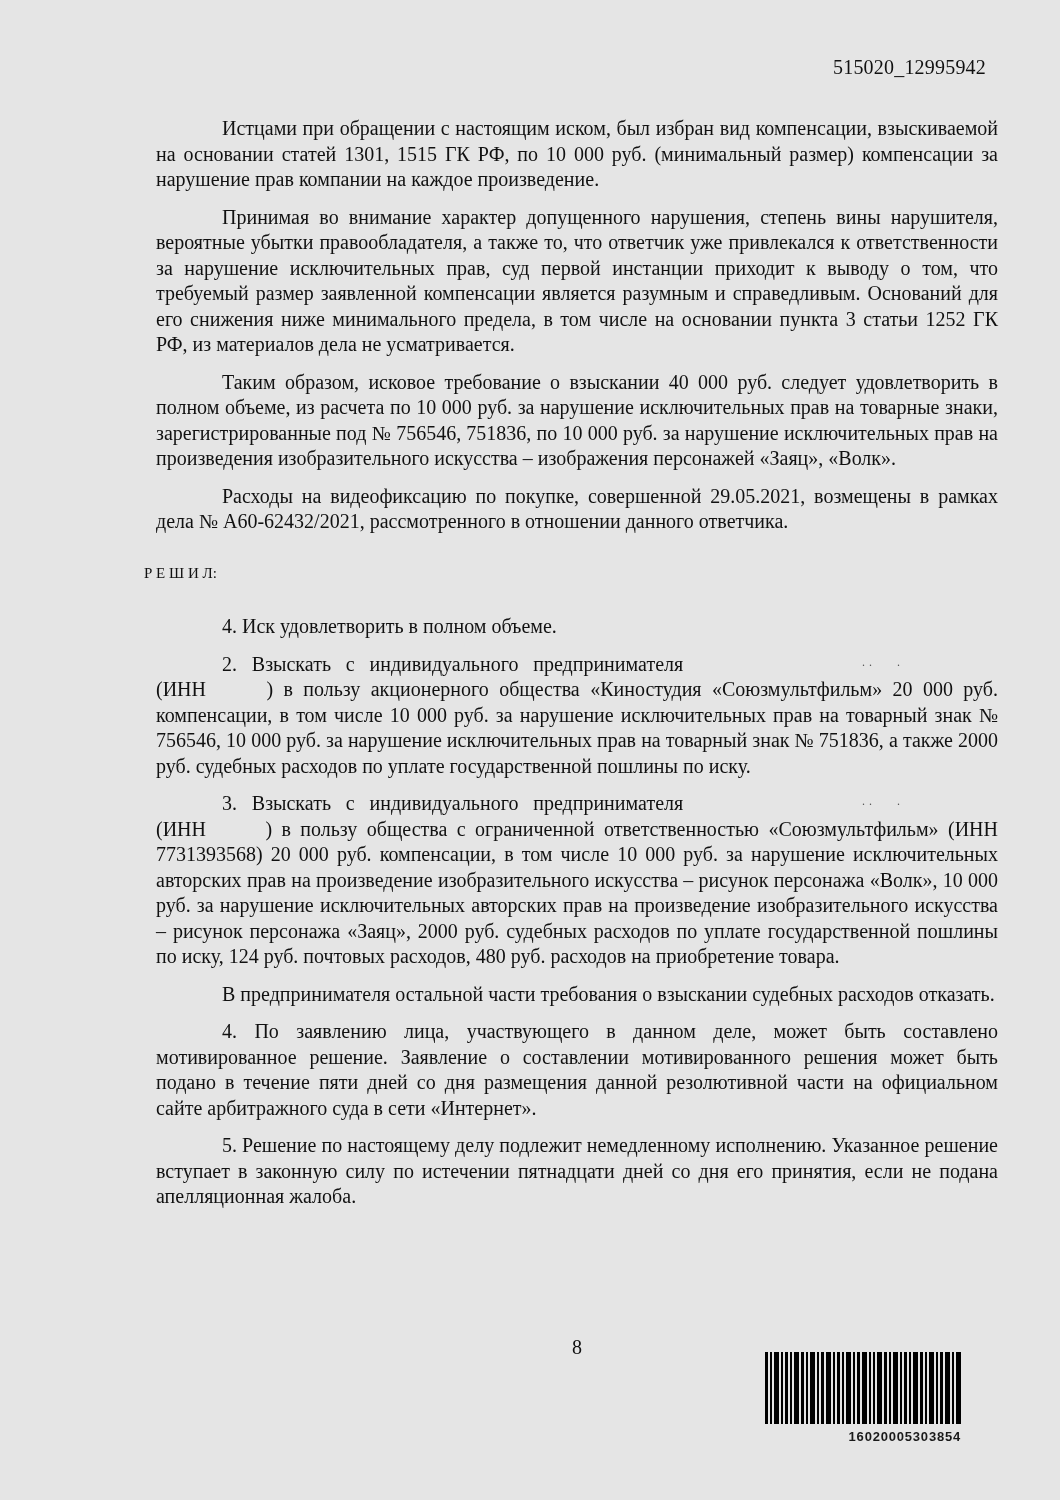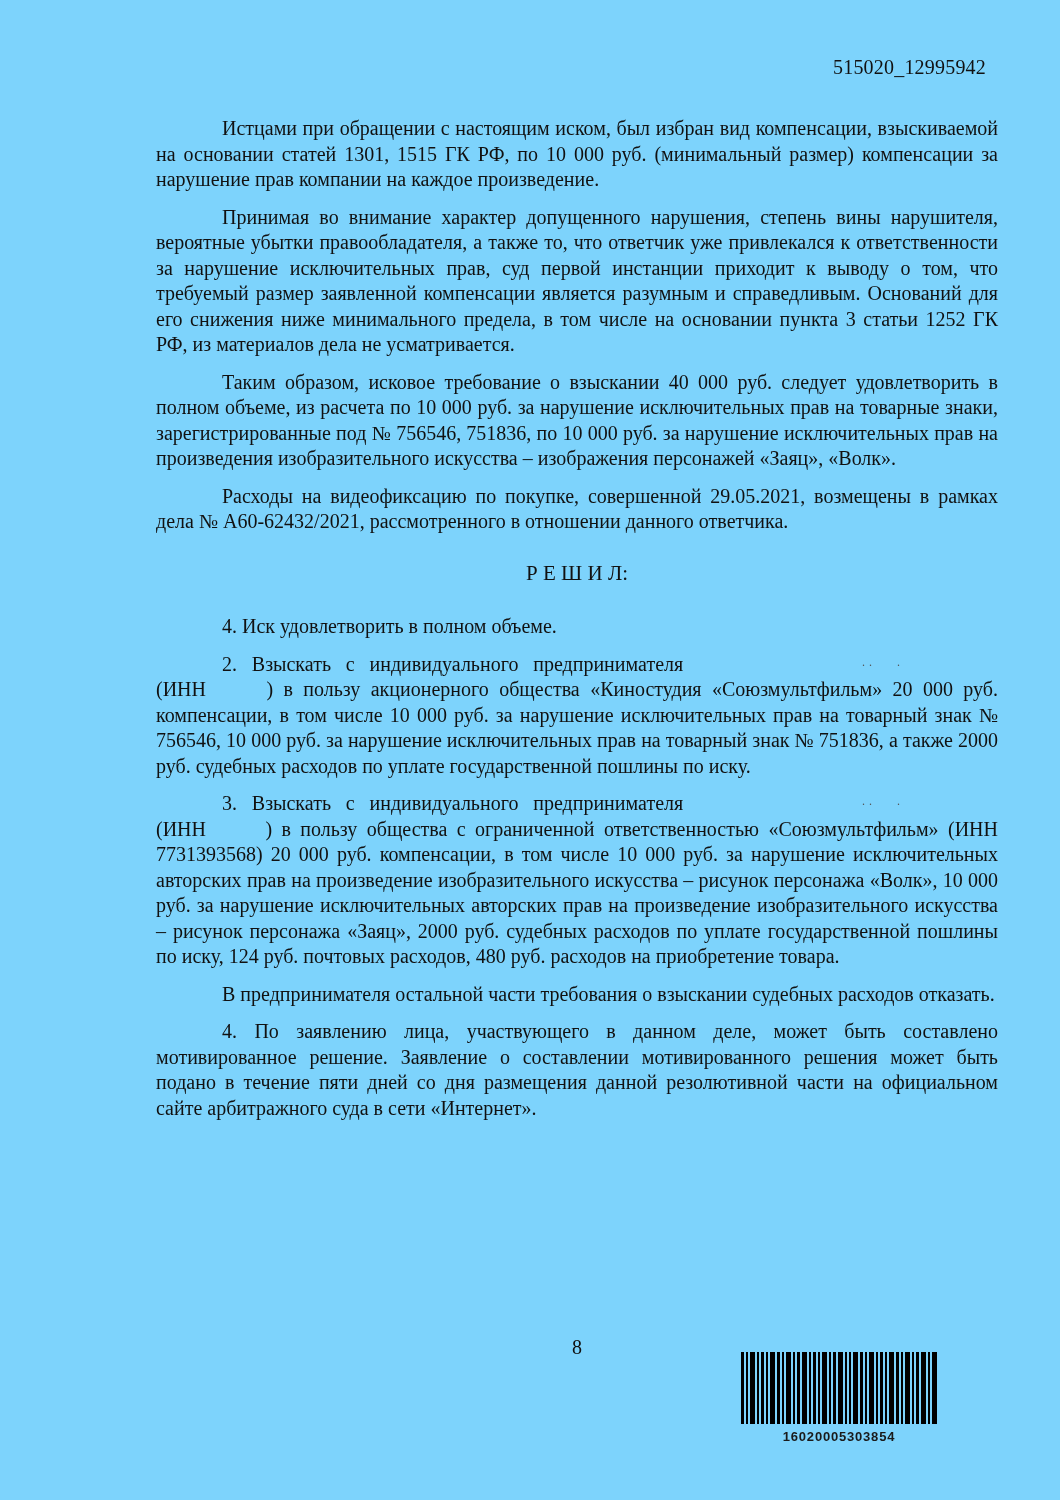--- a/index.html
+++ b/index.html
@@ -1,20 +1,20 @@
 <!DOCTYPE html>
 <html><head>
 <meta charset="utf-8">
 <style>
   html, body { margin: 0; padding: 0; background: #ffffff; }
   .page {
     position: relative;
     width: 1060px;
     height: 1500px;
-    background: #7dd3fc;
+    background: #e5e5e5;
     color: #111111;
     font-family: "Liberation Serif", "DejaVu Serif", serif;
     overflow: hidden;
   }
   .doc-number {
     position: absolute;
     top: 56px;
     right: 74px;
     font-size: 20px;
     letter-spacing: 0.2px;
@@ -27,25 +27,25 @@
     width: 866px;
     font-size: 20px;
     line-height: 25.5px;
     text-align: justify;
   }
   .content p {
     margin: 12px;
     text-indent: 66px;
   }
   .resolution-heading {
-    text-align: center;
+    text-align: left;
     text-indent: 0 !important;
     margin: 26px 0 28px 0 !important;
     font-weight: normal;
-    font-size: 21px;
+    font-size: 15px;
   }
   .gap-name {
     display: inline-block;
     width: 300px;
     vertical-align: baseline;
     color: #555555;
     font-size: 12px;
     line-height: 12px;
     white-space: pre;
     text-align: center;
@@ -59,24 +59,24 @@
   .page-number {
     position: absolute;
     left: 144px;
     top: 1336px;
     width: 866px;
     text-align: center;
     font-size: 20px;
   }
   .barcode {
     position: absolute;
-    left: 741px;
+    left: 765px;
     top: 1352px;
     width: 196px;
-    text-align: center;
+    text-align: right;
   }
   .barcode-number {
     font-family: "Liberation Sans", "DejaVu Sans", sans-serif;
     font-size: 13px;
     font-weight: bold;
     letter-spacing: 0.8px;
     color: #1a1a1a;
     margin-top: 1px;
   }
 </style>
@@ -96,20 +96,21 @@
     <p class="resolution-heading">Р Е Ш И Л:</p>
 
     <p>4. Иск удовлетворить в полном объеме.</p>
 
     <p><span>2. Взыскать с индивидуального предпринимателя</span> <span class="gap-name">· ·        ·</span> <span>(ИНН</span> <span class="gap-inn"></span><span>) в пользу акционерного общества «Киностудия «Союзмультфильм» 20&nbsp;000 руб. компенсации, в том числе 10&nbsp;000 руб. за нарушение исключительных прав на товарный знак № 756546, 10&nbsp;000 руб. за нарушение исключительных прав на товарный знак № 751836, а также 2000 руб. судебных расходов по уплате государственной пошлины по иску.</span></p>
 
     <p><span>3. Взыскать с индивидуального предпринимателя</span> <span class="gap-name">· ·        ·</span> <span>(ИНН</span> <span class="gap-inn"></span><span>) в пользу общества с ограниченной ответственностью «Союзмультфильм» (ИНН 7731393568) 20&nbsp;000 руб. компенсации, в том числе 10&nbsp;000 руб. за нарушение исключительных авторских прав на произведение изобразительного искусства – рисунок персонажа «Волк», 10&nbsp;000 руб. за нарушение исключительных авторских прав на произведение изобразительного искусства – рисунок персонажа «Заяц», 2000 руб. судебных расходов по уплате государственной пошлины по иску, 124 руб. почтовых расходов, 480 руб. расходов на приобретение товара.</span></p>
 
     <p>В предпринимателя остальной части требования о взыскании судебных расходов отказать.</p>
     <p>4. По заявлению лица, участвующего в данном деле, может быть составлено мотивированное решение. Заявление о составлении мотивированного решения может быть подано в течение пяти дней со дня размещения данной резолютивной части на официальном сайте арбитражного суда в сети «Интернет».</p>
+    <p>5. Решение по настоящему делу подлежит немедленному исполнению. Указанное решение вступает в законную силу по истечении пятнадцати дней со дня его принятия, если не подана апелляционная жалоба.</p>
   </div>
 
   <div class="page-number">8</div>
 
   <div class="barcode">
     <svg width="196" height="72" viewBox="0 0 196 72" xmlns="http://www.w3.org/2000/svg">
       <rect x="0" y="0" width="3" height="72"></rect>
       <rect x="5" y="0" width="2" height="72"></rect>
       <rect x="9" y="0" width="5" height="72"></rect>
       <rect x="16" y="0" width="2" height="72"></rect>

